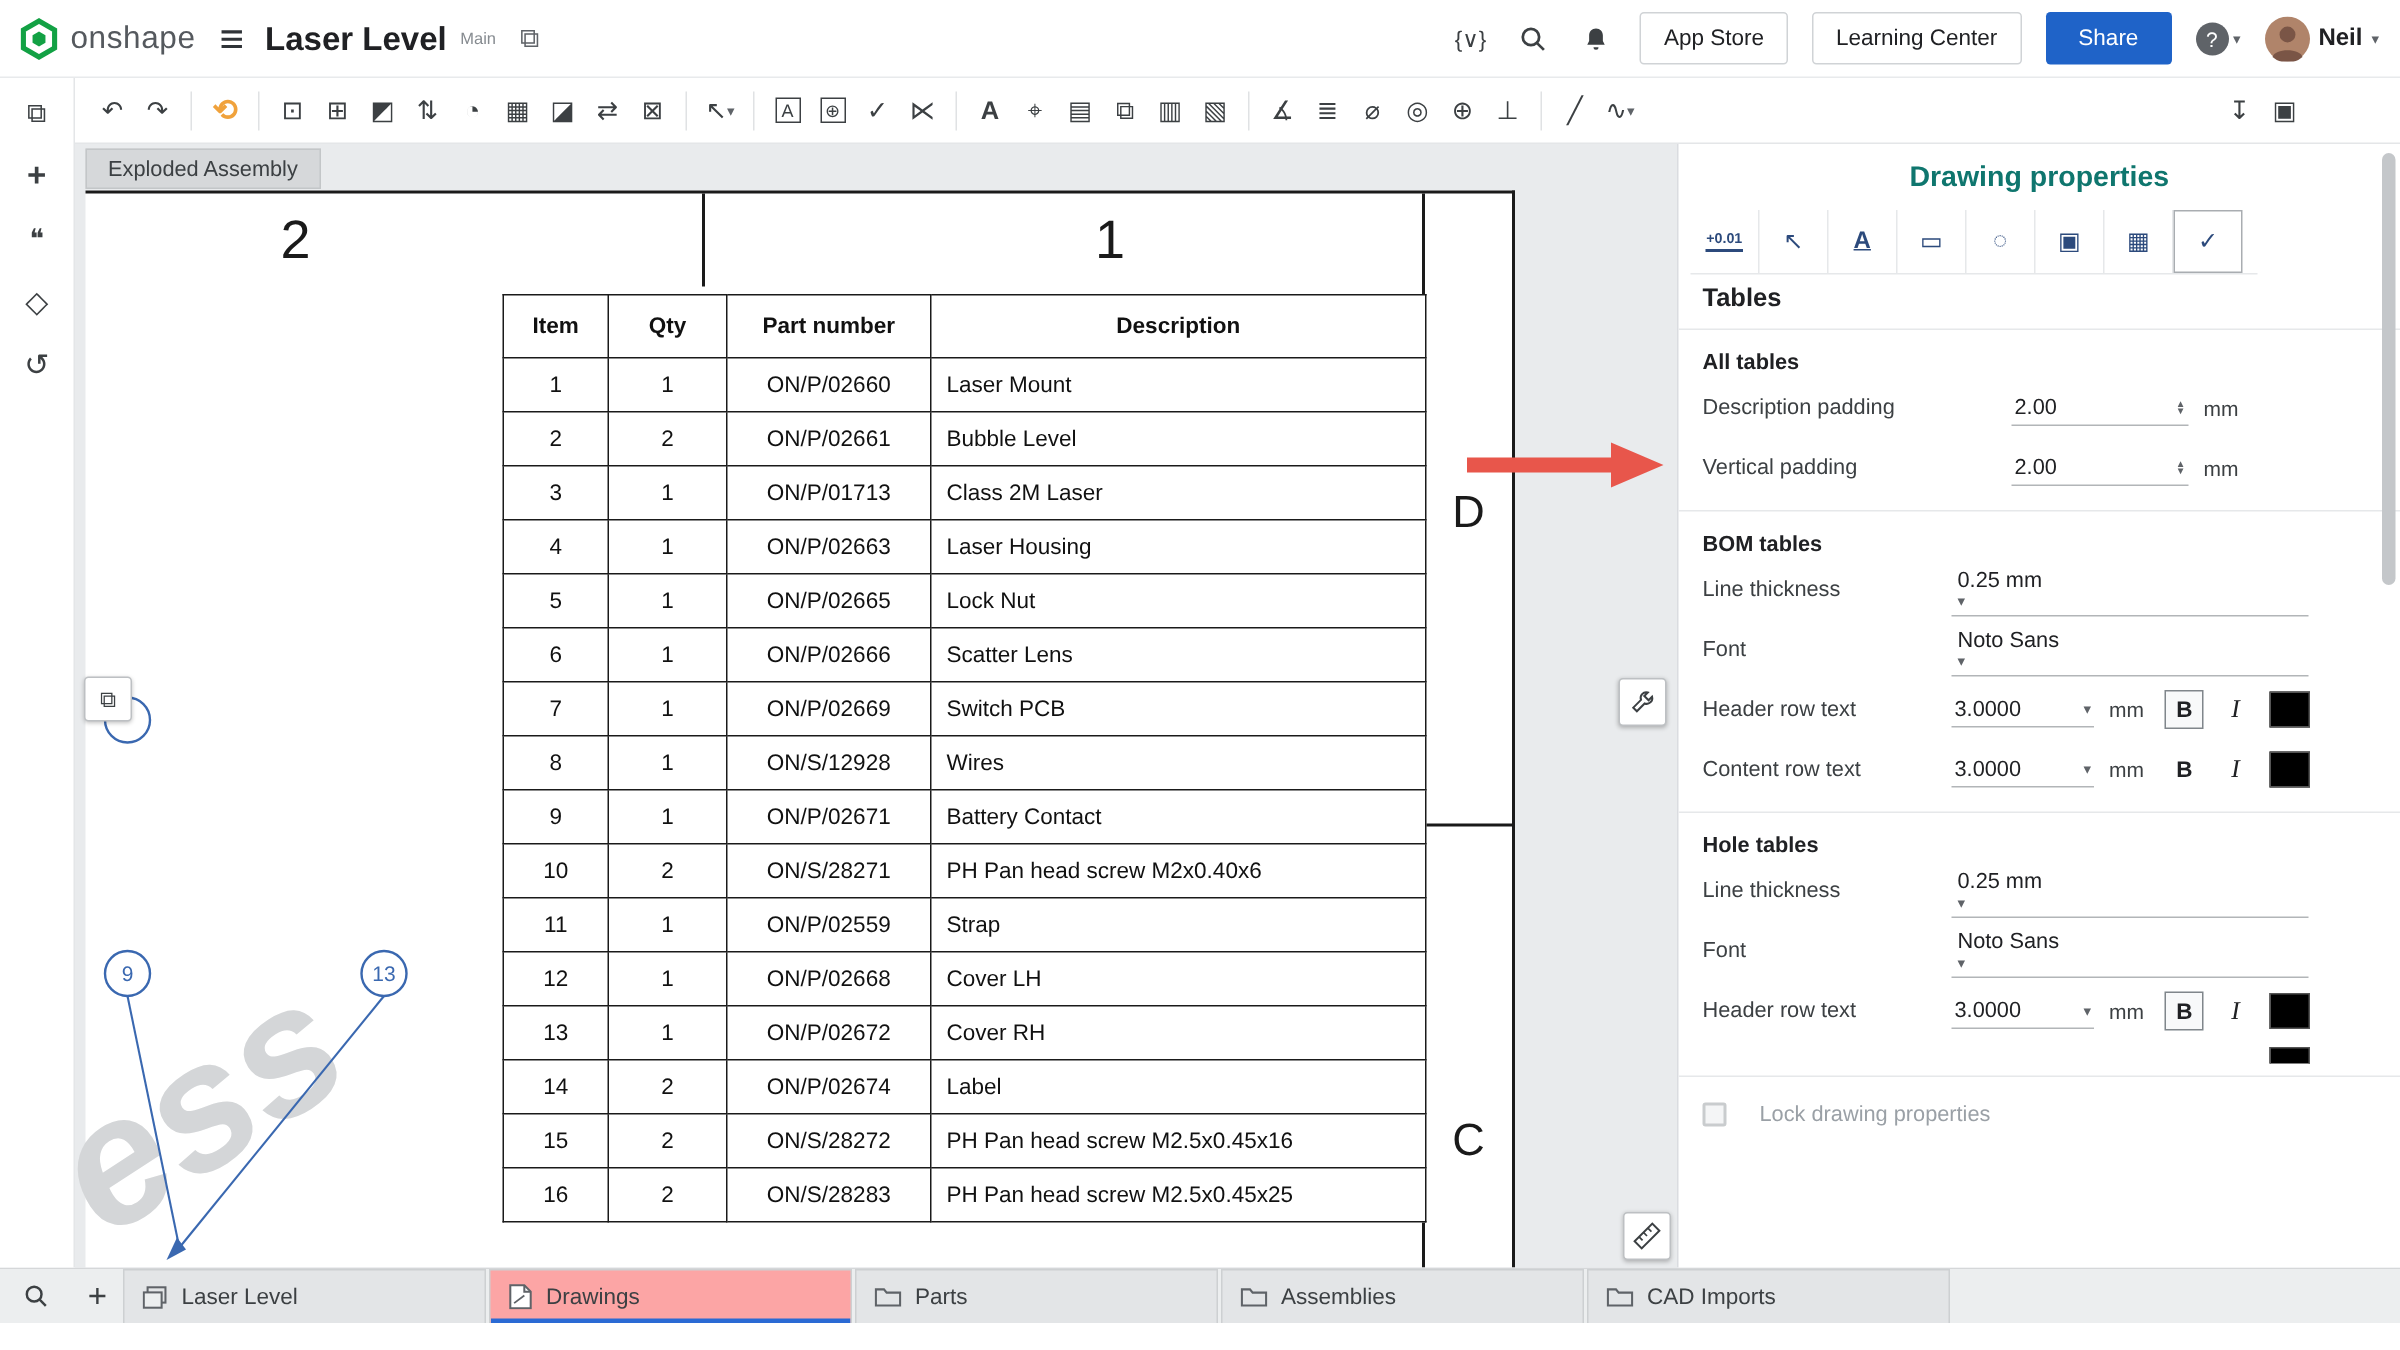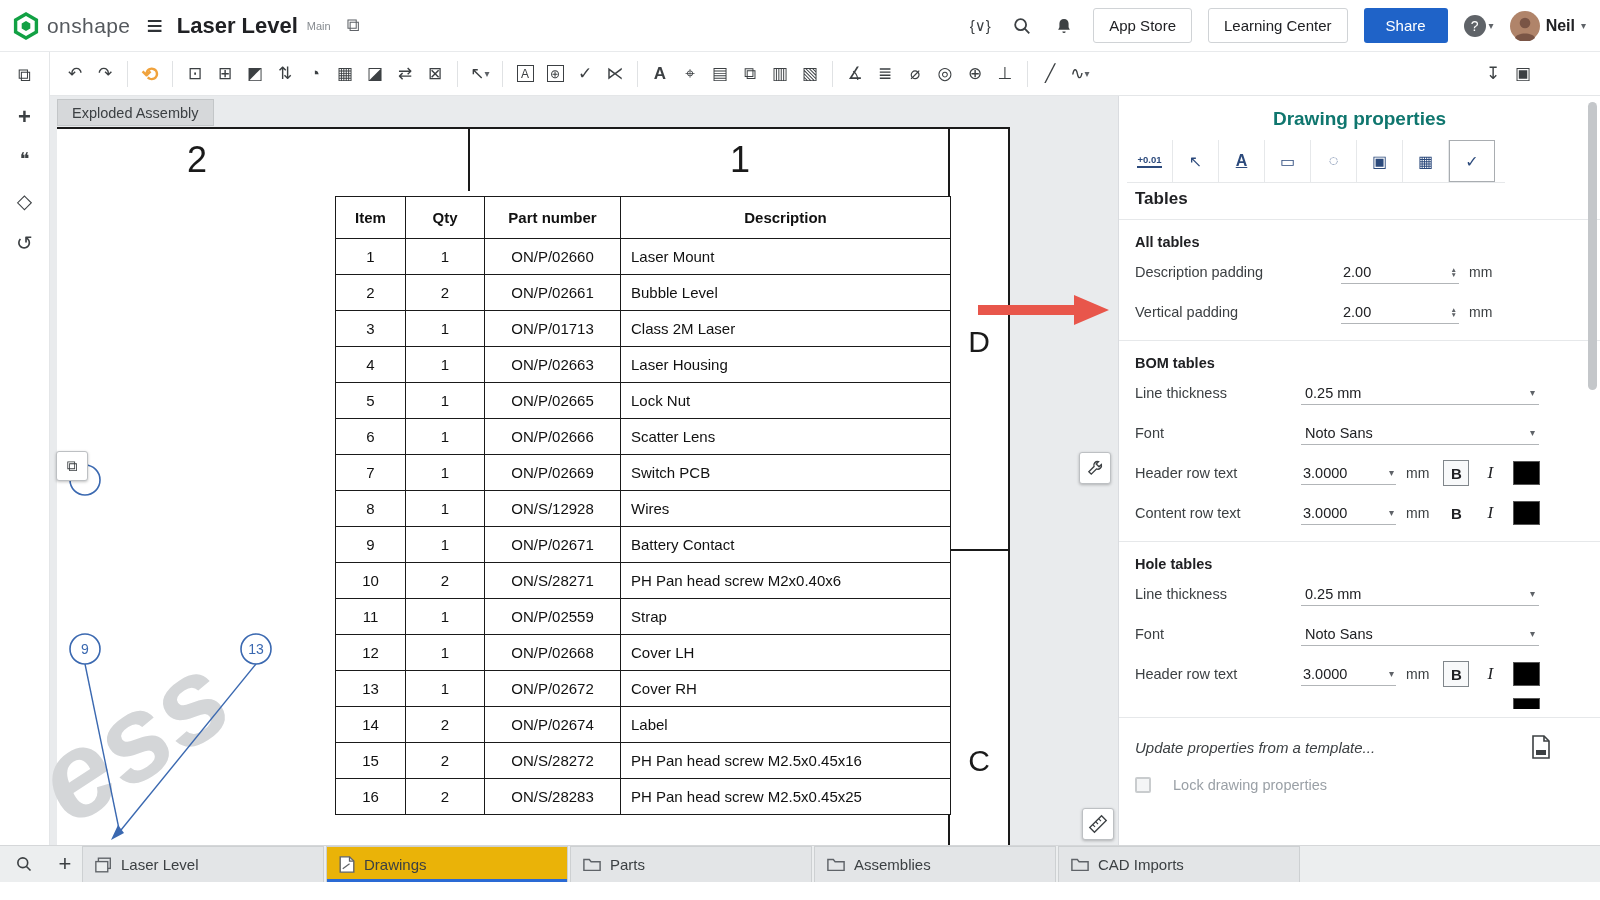--- a/index.html
+++ b/index.html
@@ -71,21 +71,21 @@
   .ptab .ul { text-decoration:underline; font-weight:bold; }
   .ptab.selected { border:1px solid #a9adb1; background:#fff; }
   .hr { height:1px; background:#e6e8ea; margin:8px 0; }
   .h1 { font-size:17px; font-weight:bold; color:#202124; padding:6px 16px 2px; }
   .h2 { font-size:14.5px; font-weight:bold; color:#202124; padding:6px 16px 2px; }
   .prow { display:flex; align-items:center; height:40px; padding:0 60px 0 16px; }
   .plabel { width:166px; font-size:14.5px; color:#3c4043; flex:none; }
   .plabel.wide { width:206px; }
   .numbox { width:118px; border-bottom:1px solid #b2b5b8; display:flex; justify-content:space-between; align-items:center; font-size:14.5px; color:#202124; padding:3px 2px; }
   .spin { display:flex; flex-direction:column; font-size:6.5px; line-height:5px; color:#5f6368; }
-  .ddbox { width:238px; border-bottom:1px solid #b2b5b8; display:flex; justify-content:space-between; align-items:center; font-size:14.5px; color:#202124; padding:3px 4px; }
+  .ddbox { width:238px; border-bottom:1px solid #b2b5b8; display:flex; justify-content:space-between; font-size:14.5px; color:#202124; padding:3px 4px;flex-direction:column; }
   .combo { width:95px; border-bottom:1px solid #b2b5b8; display:flex; justify-content:space-between; align-items:center; font-size:14.5px; color:#202124; padding:3px 2px; }
   .dd-car { font-size:10px; color:#5f6368; }
   .unit { margin-left:10px; font-size:14px; }
   .bbtn { width:26px; height:26px; margin-left:14px; display:flex; align-items:center; justify-content:center; font-weight:bold; font-size:15px; color:#202124; }
   .bbtn.active { border:1px solid #80868b; background:#f8f9fa; }
   .ibtn { width:22px; height:26px; margin-left:10px; font-style:italic; font-family:"Liberation Serif", serif; font-size:17px; display:flex; align-items:center; justify-content:center; color:#202124; }
   .swatch { width:27px; height:24px; background:#000; border:1px solid #555; margin-left:auto; flex:none; }
   .partial { height:15px; overflow:hidden; padding:0 60px 0 16px; display:flex; justify-content:flex-end; }
   .update-row { display:flex; align-items:center; height:42px; padding:0 46px 0 16px; }
   .update-row em { font-size:15px; color:#3c4043; }
@@ -93,21 +93,21 @@
   .lock-row { display:flex; align-items:center; gap:22px; padding:2px 16px; height:34px; }
   .cbox { width:16px; height:16px; border:2px solid #c9ccce; border-radius:2px; background:#f4f5f6; flex:none; }
   .lock-lbl { font-size:14.5px; color:#9aa0a6; }
   .pscroll { position:absolute; right:3px; top:6px; width:9px; height:288px; border-radius:5px; background:#c4c7ca; }
 
   
   .bbar { height:37px; background:#eceeef; border-top:1px solid #d5d7d9; display:flex; align-items:stretch; }
   .bb-search { width:48px; display:flex; align-items:center; justify-content:center; }
   .bb-plus { width:34px; display:flex; align-items:center; justify-content:center; font-size:22px; color:#3c4043; }
   .bb-tab { width:242px; display:flex; align-items:center; gap:9px; padding:0 12px; background:#e3e5e7; border:1px solid #cdd0d2; border-bottom:none; font-size:15px; color:#3c4043; margin-right:2px; }
-  .bb-tab.selected { background:#eab308; box-shadow:inset 0 -3px 0 #2a6ad4; }
+  .bb-tab.selected { background:#fca5a5; box-shadow:inset 0 -3px 0 #2a6ad4; }
 
   
   .overlay { position:absolute; inset:0; pointer-events:none; z-index:6; }
   .overlay .float-abs { position:absolute; pointer-events:auto; }
   .wrench-btn { left:1079px; top:452px; }
   .measure-btn { left:1082px; top:808px; }
   .red-arrow { position:absolute; left:978px; top:292px; }
 </style>
 </head>
 <body>
@@ -507,30 +507,20 @@
           <span class="ibtn">I</span>
           <span class="swatch"></span>
         </div>
 
         <div class="partial">
           <span class="swatch" style="margin:4px 0 0 0;"></span>
         </div>
 
         <div class="hr"></div>
 
-        <div class="update-row">
-          <em>Update properties from a template...</em>
-          <span class="tmpl-btn">
-            <svg width="20" height="24" viewBox="0 0 20 24">
-                <path d="M2 1 h11 l5 5 v17 H2 z" fill="#fff" stroke="#3c4043" stroke-width="1.6"></path>
-                <path d="M13 1 v5 h5" fill="none" stroke="#3c4043" stroke-width="1.6"></path>
-                <rect x="5" y="15" width="10" height="5" fill="#3c4043"></rect>
-              </svg>
-          </span>
-        </div>
 
         <div class="lock-row">
           <span class="cbox"></span>
           <span class="lock-lbl">Lock drawing properties</span>
         </div>
 
         <div class="pscroll"></div>
       </div>
     </div>
   </div>

